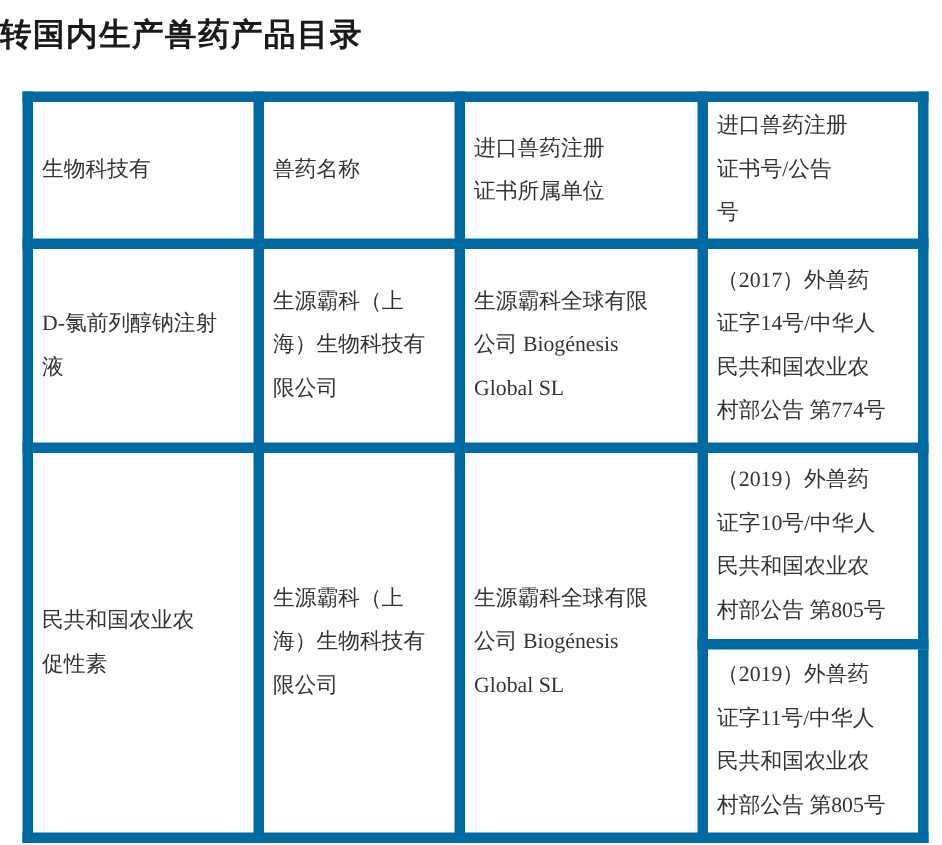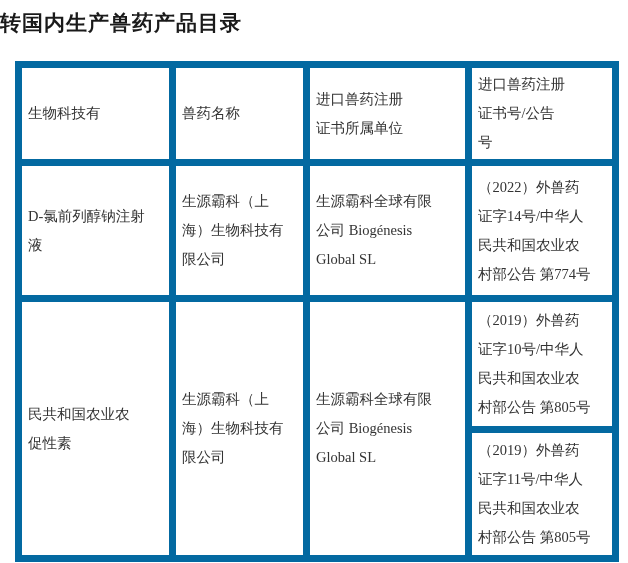--- a/index.html
+++ b/index.html
@@ -81,21 +81,21 @@
 
       <tr class="row-1">
         <td>D-氯前列醇钠注射
 液</td>
         <td>生源霸科（上
 海）生物科技有
 限公司</td>
         <td>生源霸科全球有限
 公司 Biogénesis
 Global SL</td>
-        <td>（2022）外兽药
+        <td>（2017）外兽药
 证字14号/中华人
 民共和国农业农
 村部公告 第774号</td>
       </tr>
 
       <tr class="row-2a">
         <td rowspan="2">民共和国农业农
 促性素</td>
         <td rowspan="2">生源霸科（上
 海）生物科技有

